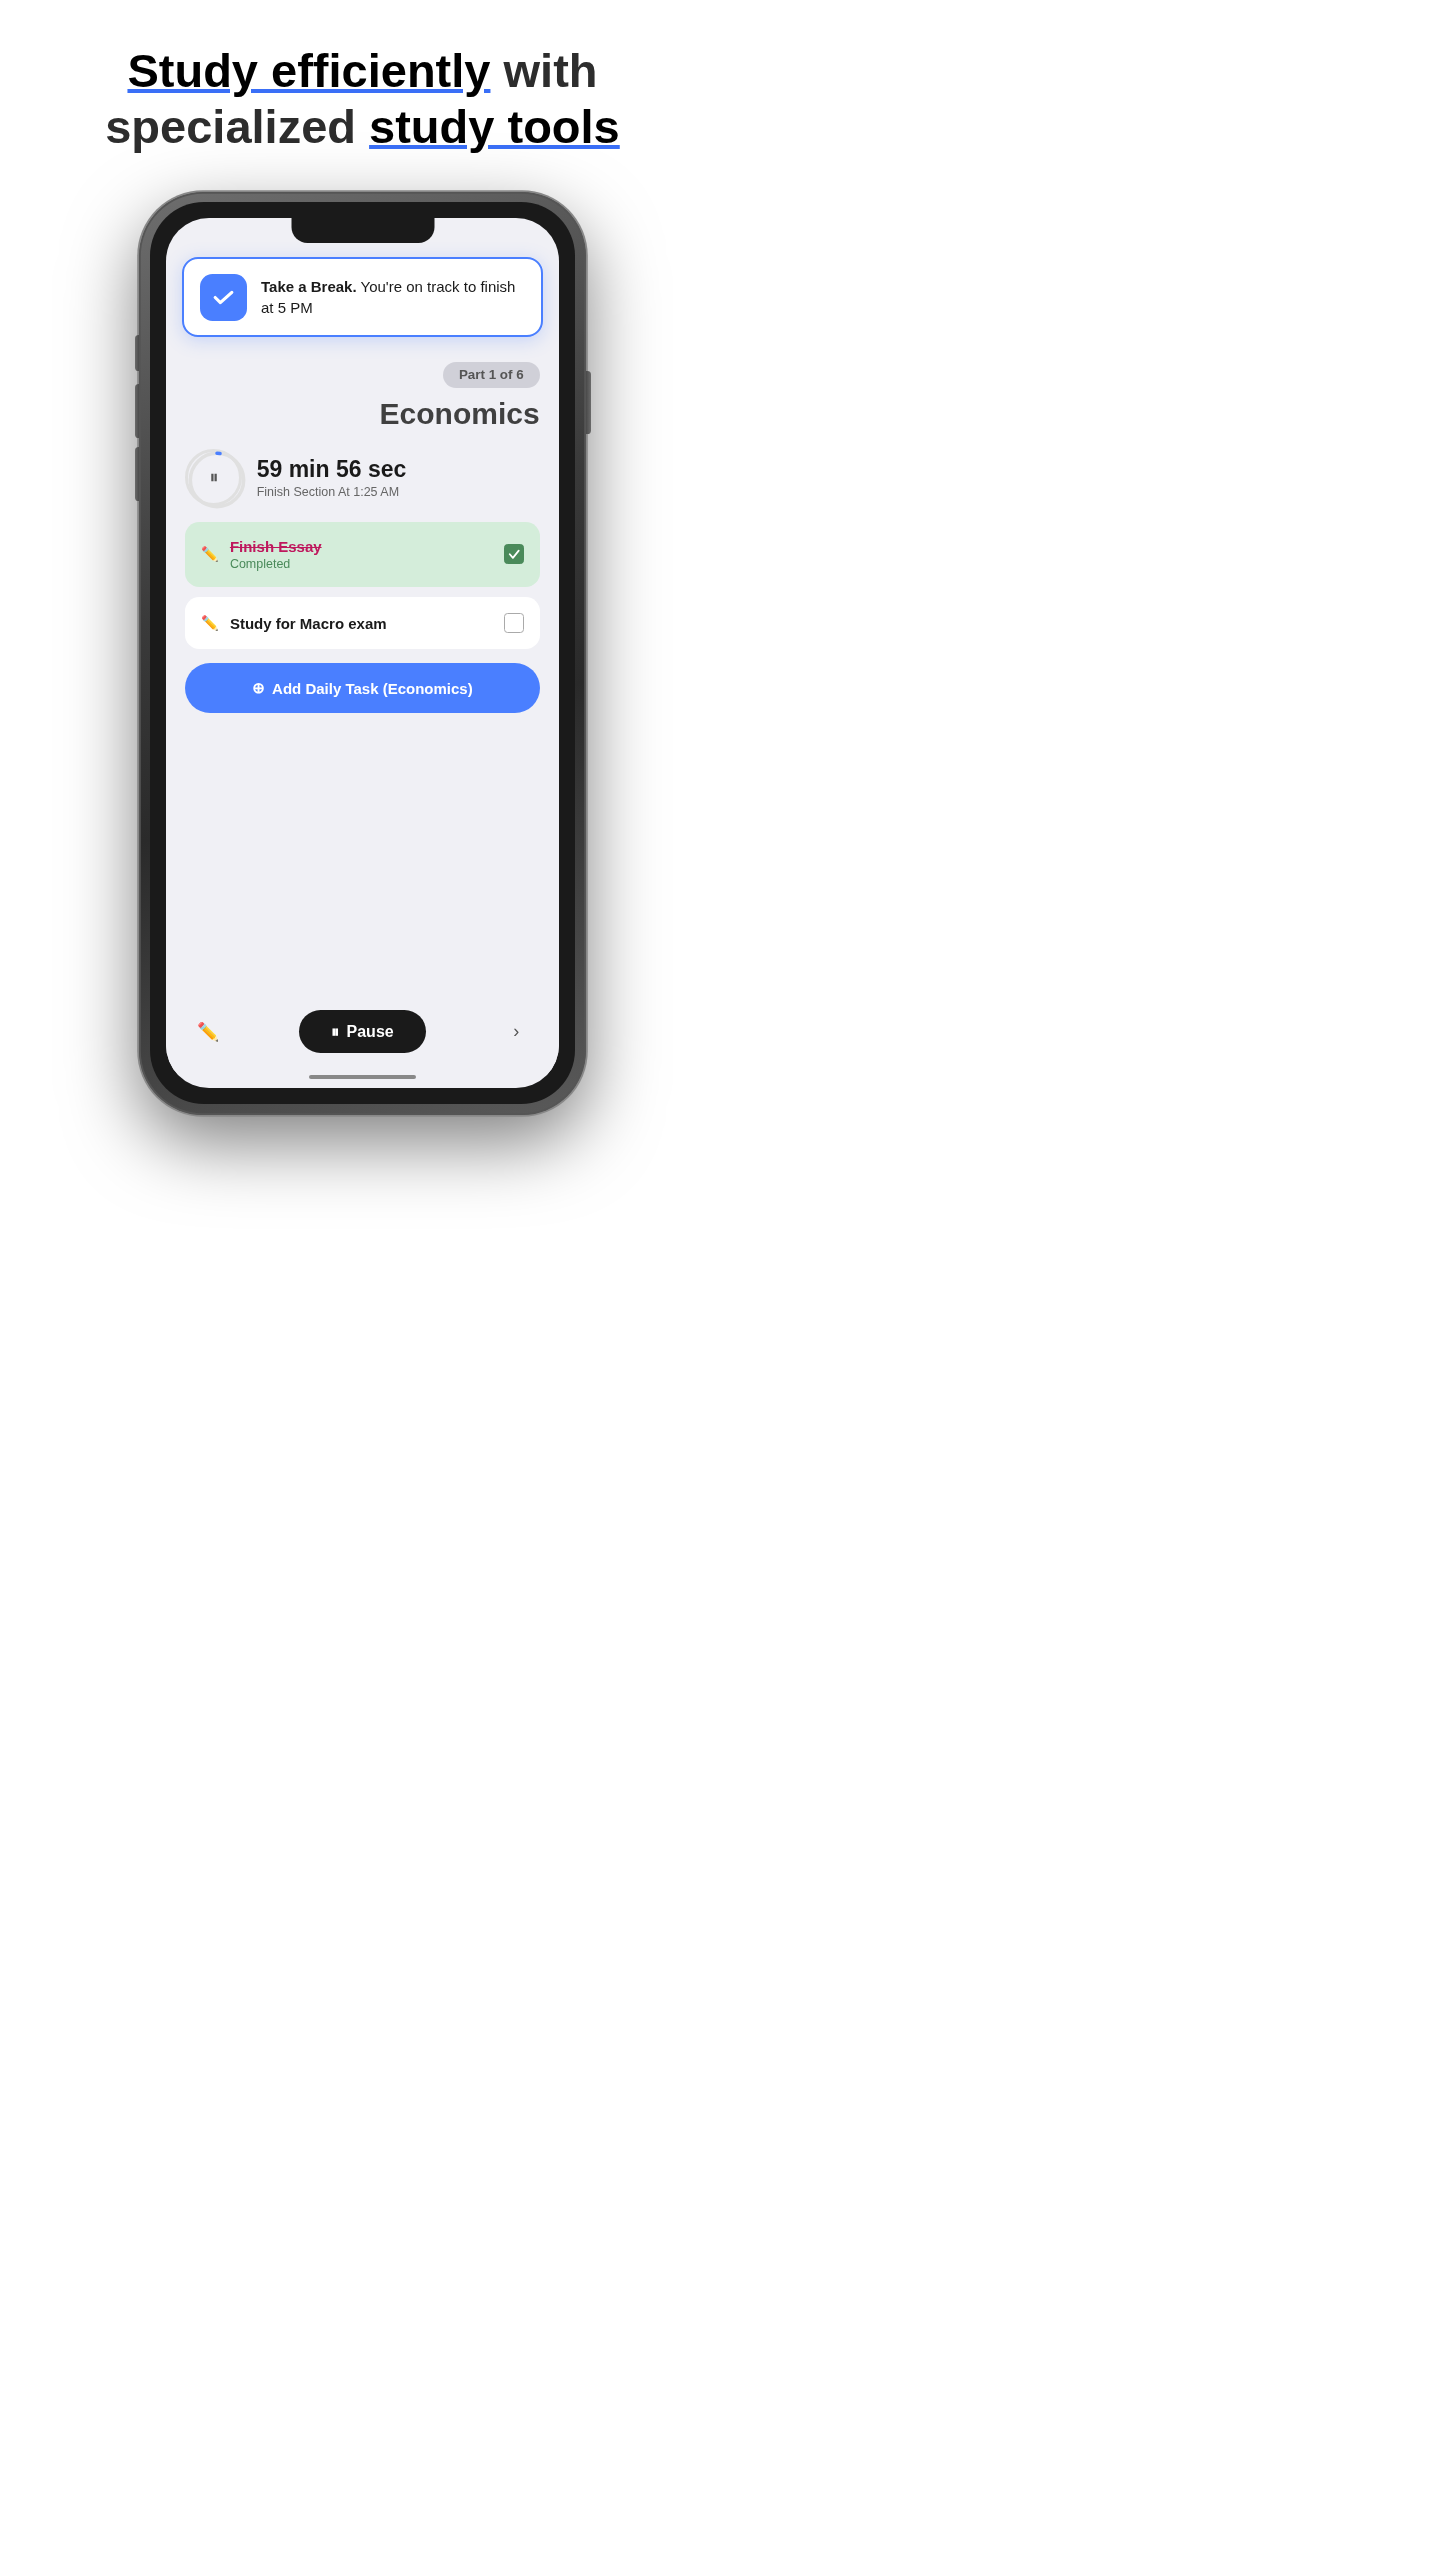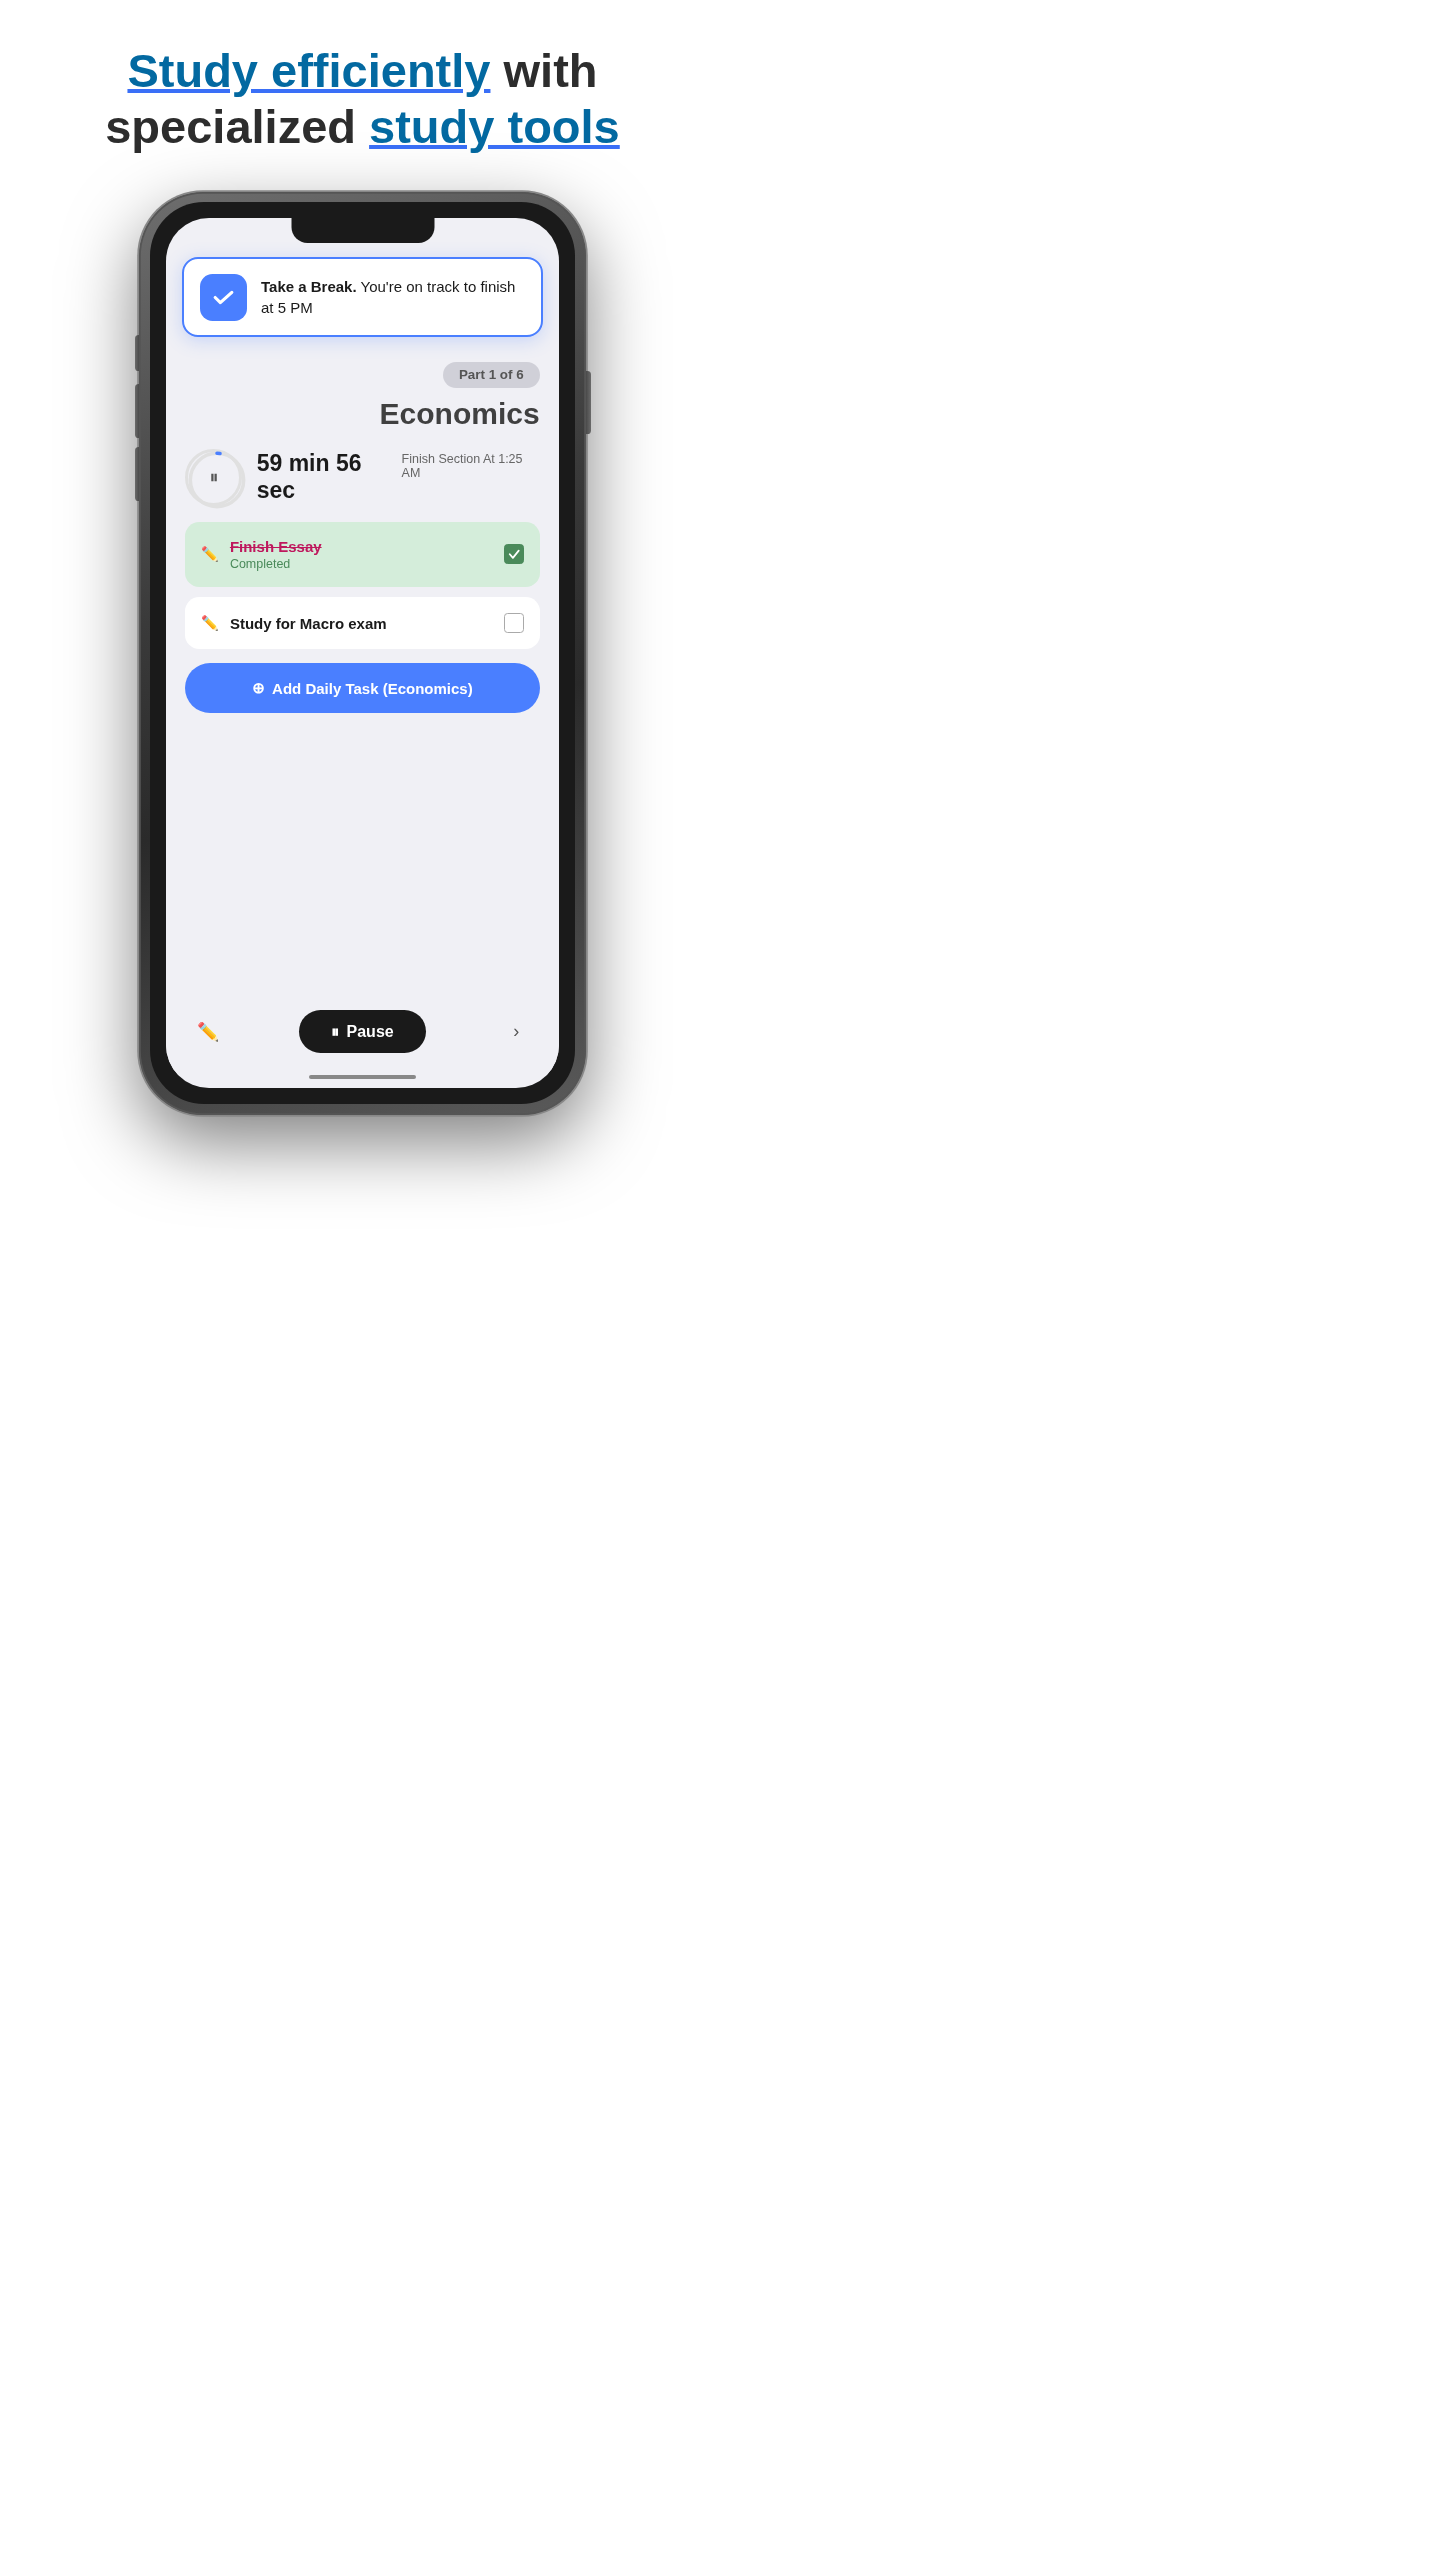--- a/index.html
+++ b/index.html
@@ -19,21 +19,21 @@
       margin-top: 43px;
       text-align: center;
       font-size: 47px;
       font-weight: 800;
       color: #2d2d2d;
       line-height: 1.2;
       padding: 0 36px;
     }
 
     .headline .underline-blue {
-      color: #0369a1;
+      color: #000000;
       text-decoration: underline;
       text-decoration-color: #3a6ff7;
       text-decoration-thickness: 3.6px;
     }
 
     .phone-wrapper {
       margin-top: 36px;
       position: relative;
       width: 447px;
       height: 923px;
@@ -178,20 +178,21 @@
       width: 64px; height: 64px;
     }
 
     .pause-icon {
       font-size: 18px;
       color: #555;
     }
 
     .timer-text {
       display: flex;
+      flex-direction: column;
     }
 
     .timer-time {
       font-size: 23px;
       font-weight: 800;
       color: #1a1a1a;
     }
 
     .timer-subtitle {
       font-size: 12.5px;

